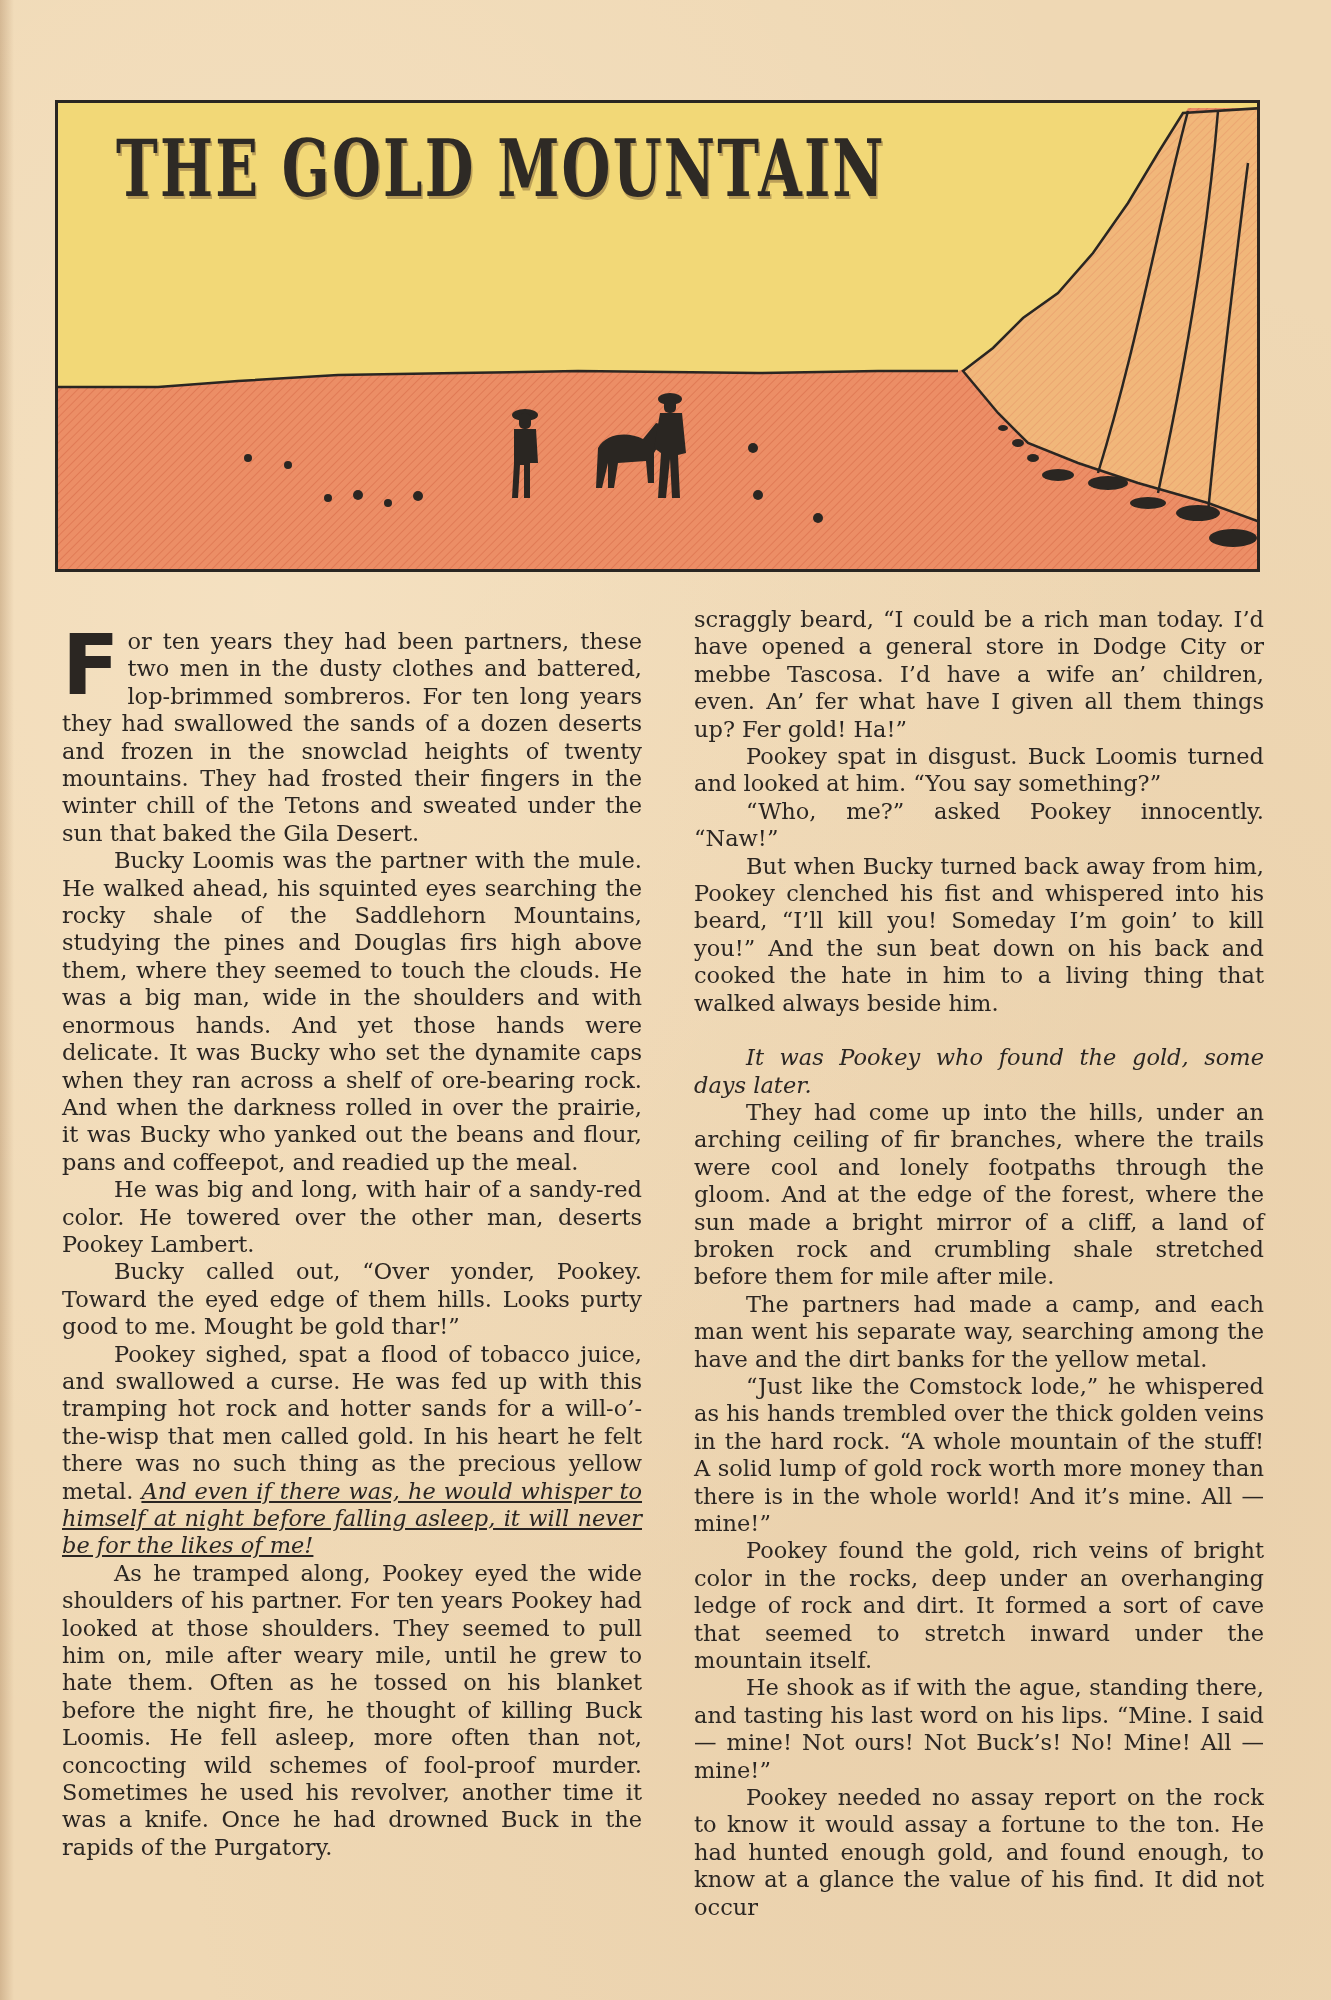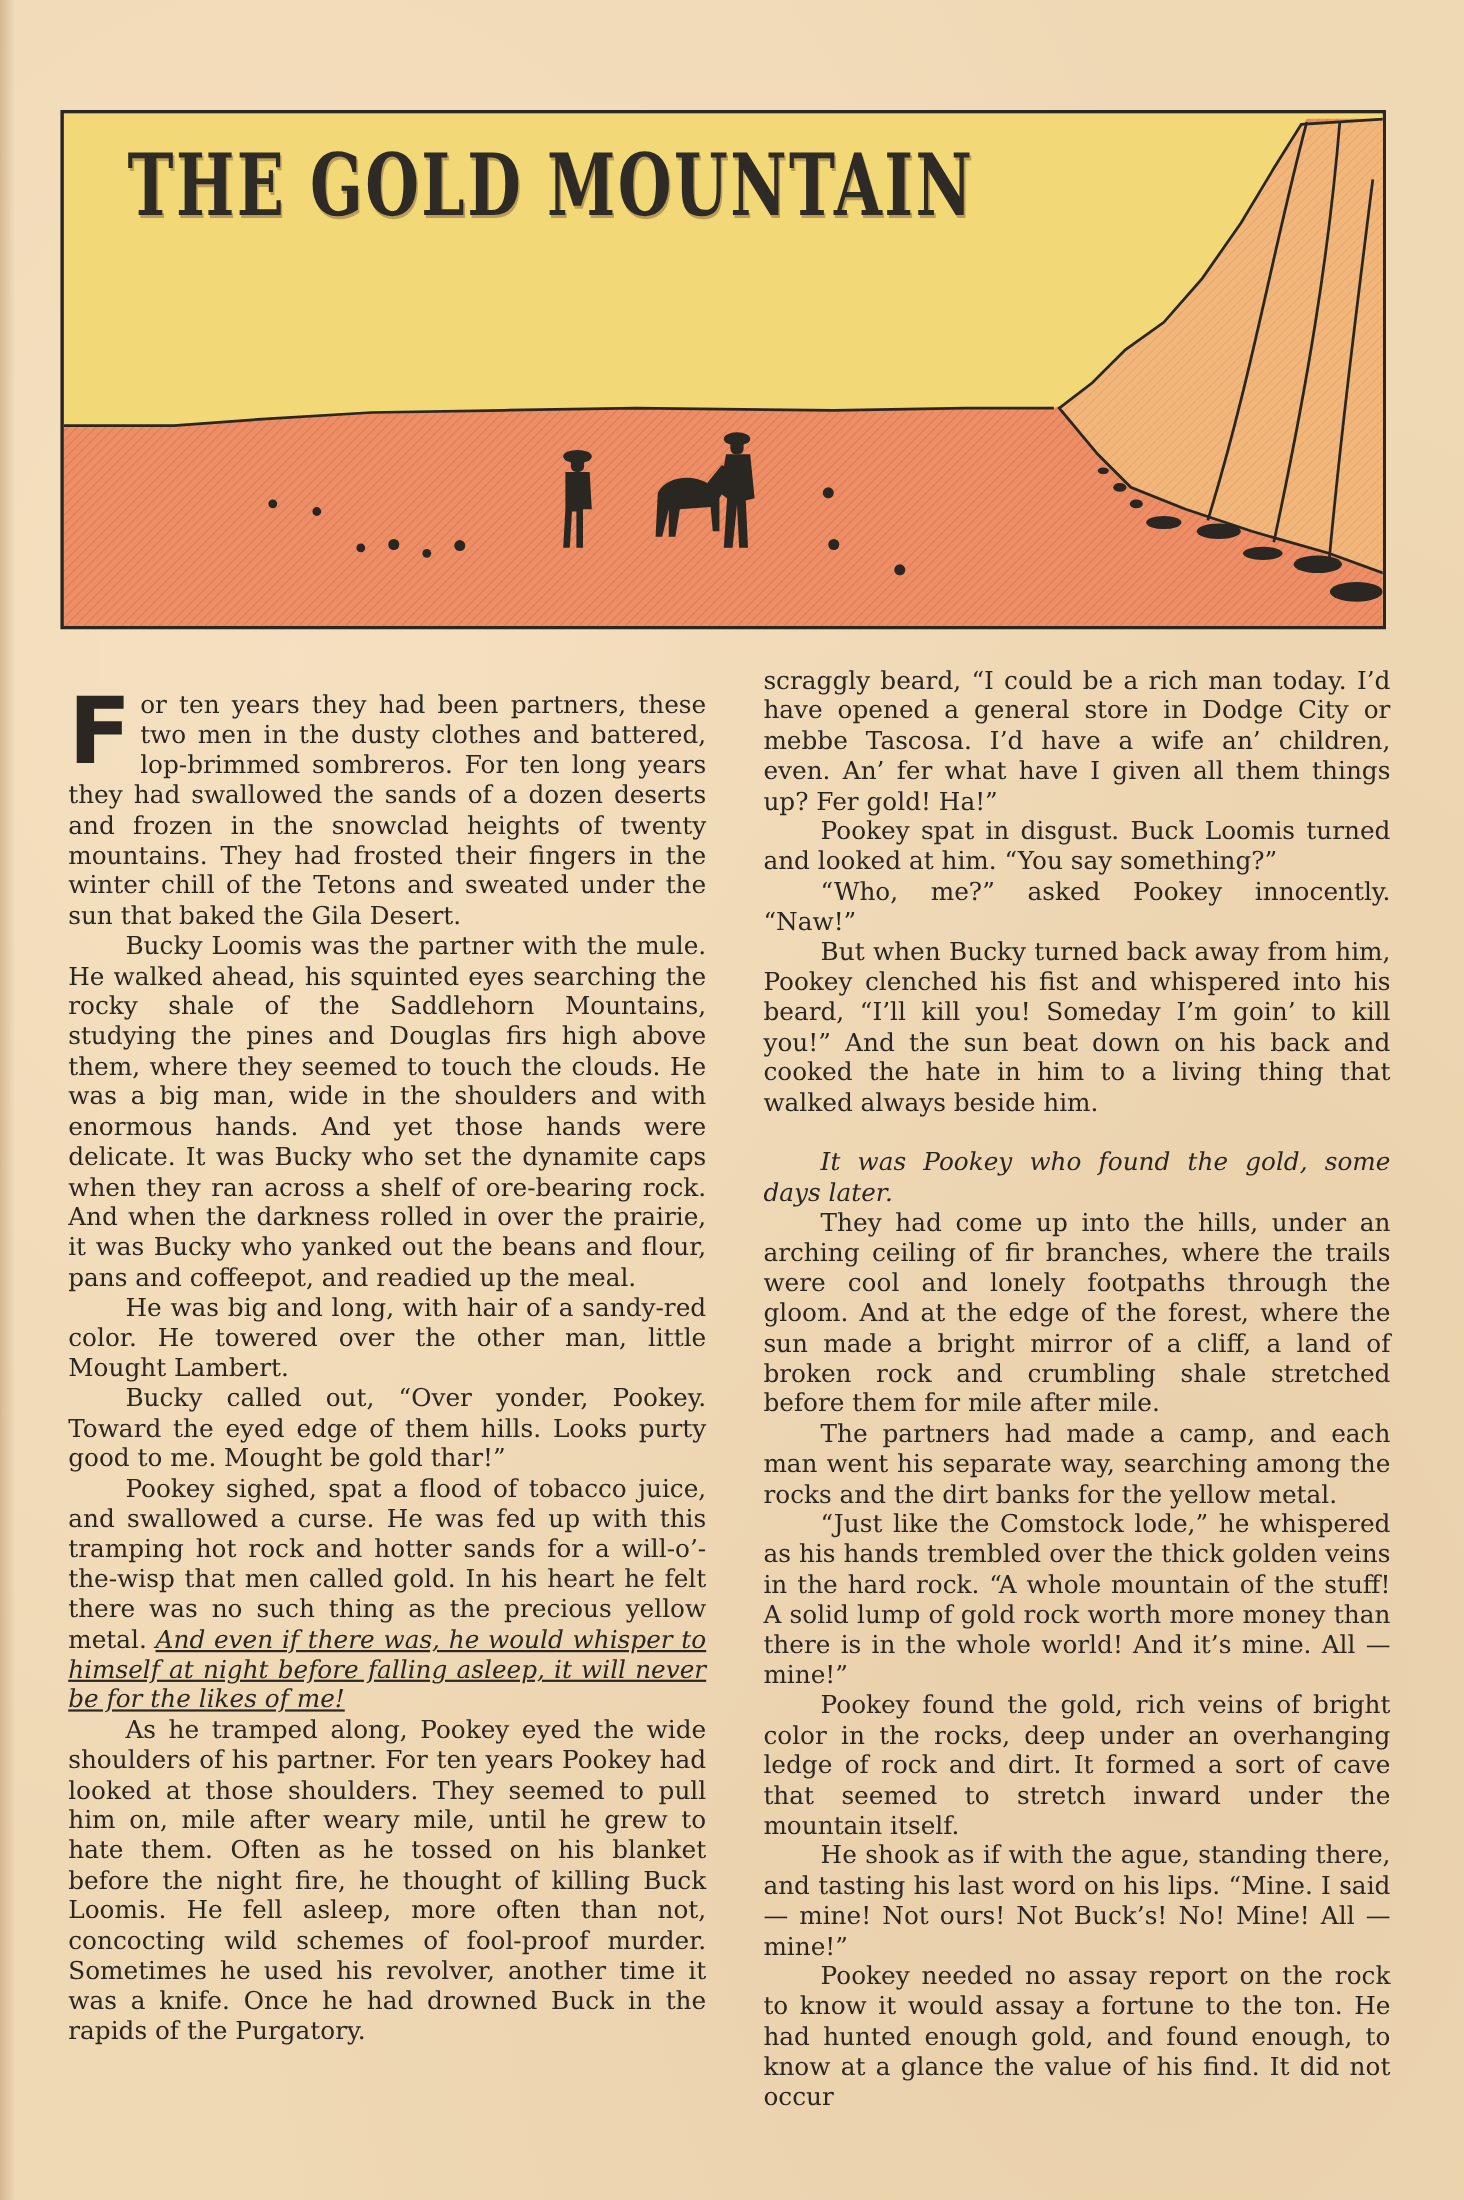--- a/index.html
+++ b/index.html
@@ -78,31 +78,31 @@
       <rect x="606" y="294" width="12" height="16" rx="5"></rect>
       <path d="M602 310 L624 310 L628 350 L620 352 L622 395 L614 395 L612 356 L608 395 L600 395 L603 350 L596 345 Z"></path>
     </g>
   </svg>
   <div class="title">THE GOLD MOUNTAIN</div>
 </div>
 
 <div class="col left">
   <p class="noindent"><span class="dropcap">F</span><span>or ten years they had been partners, these two men in the dusty clothes and battered, lop-brimmed sombreros. For ten long years they had swallowed the sands of a dozen deserts and frozen in the snowclad heights of twenty mountains. They had frosted their fingers in the winter chill of the Tetons and sweated under the sun that baked the Gila Desert.</span></p>
   <p>Bucky Loomis was the partner with the mule. He walked ahead, his squinted eyes searching the rocky shale of the Saddlehorn Mountains, studying the pines and Douglas firs high above them, where they seemed to touch the clouds. He was a big man, wide in the shoulders and with enormous hands. And yet those hands were delicate. It was Bucky who set the dynamite caps when they ran across a shelf of ore-bearing rock. And when the darkness rolled in over the prairie, it was Bucky who yanked out the beans and flour, pans and coffeepot, and readied up the meal.</p>
-  <p>He was big and long, with hair of a sandy-red color. He towered over the other man, little Mought Lambert.</p>
+  <p>He was big and long, with hair of a sandy-red color. He towered over the other man, deserts Pookey Lambert.</p>
   <p>Bucky called out, “Over yonder, Pookey. Toward the eyed edge of them hills. Looks purty good to me. Mought be gold thar!”</p>
   <p><span>Pookey sighed, spat a flood of tobacco juice, and swallowed a curse. He was fed up with this tramping hot rock and hotter sands for a will-o’-the-wisp that men called gold. In his heart he felt there was no such thing as the precious yellow metal.</span> <span class="ul">And even if there was, he would whisper to himself at night before falling asleep, it will never be for the likes of me!</span></p>
   <p>As he tramped along, Pookey eyed the wide shoulders of his partner. For ten years Pookey had looked at those shoulders. They seemed to pull him on, mile after weary mile, until he grew to hate them. Often as he tossed on his blanket before the night fire, he thought of killing Buck Loomis. He fell asleep, more often than not, concocting wild schemes of fool-proof murder. Sometimes he used his revolver, another time it was a knife. Once he had drowned Buck in the rapids of the Purgatory.</p>
 </div>
 
 <div class="col right">
   <p class="noindent">scraggly beard, “I could be a rich man today. I’d have opened a general store in Dodge City or mebbe Tascosa. I’d have a wife an’ children, even. An’ fer what have I given all them things up? Fer gold! Ha!”</p>
   <p>Pookey spat in disgust. Buck Loomis turned and looked at him. “You say something?”</p>
   <p>“Who, me?” asked Pookey innocently. “Naw!”</p>
   <p>But when Bucky turned back away from him, Pookey clenched his fist and whispered into his beard, “I’ll kill you! Someday I’m goin’ to kill you!” And the sun beat down on his back and cooked the hate in him to a living thing that walked always beside him.</p>
   <p class="gap">It was Pookey who found the gold, some days later.</p>
   <p>They had come up into the hills, under an arching ceiling of fir branches, where the trails were cool and lonely footpaths through the gloom. And at the edge of the forest, where the sun made a bright mirror of a cliff, a land of broken rock and crumbling shale stretched before them for mile after mile.</p>
-  <p>The partners had made a camp, and each man went his separate way, searching among the rocks and the dirt banks for the yellow metal.</p>
+  <p>The partners had made a camp, and each man went his separate way, searching among the have and the dirt banks for the yellow metal.</p>
   <p>“Just like the Comstock lode,” he whispered as his hands trembled over the thick golden veins in the hard rock. “A whole mountain of the stuff! A solid lump of gold rock worth more money than there is in the whole world! And it’s mine. All — mine!”</p>
   <p>Pookey found the gold, rich veins of bright color in the rocks, deep under an overhanging ledge of rock and dirt. It formed a sort of cave that seemed to stretch inward under the mountain itself.</p>
   <p>He shook as if with the ague, standing there, and tasting his last word on his lips. “Mine. I said — mine! Not ours! Not Buck’s! No! Mine! All — mine!”</p>
   <p>Pookey needed no assay report on the rock to know it would assay a fortune to the ton. He had hunted enough gold, and found enough, to know at a glance the value of his find. It did not occur</p>
 </div>
 
 </body></html>

